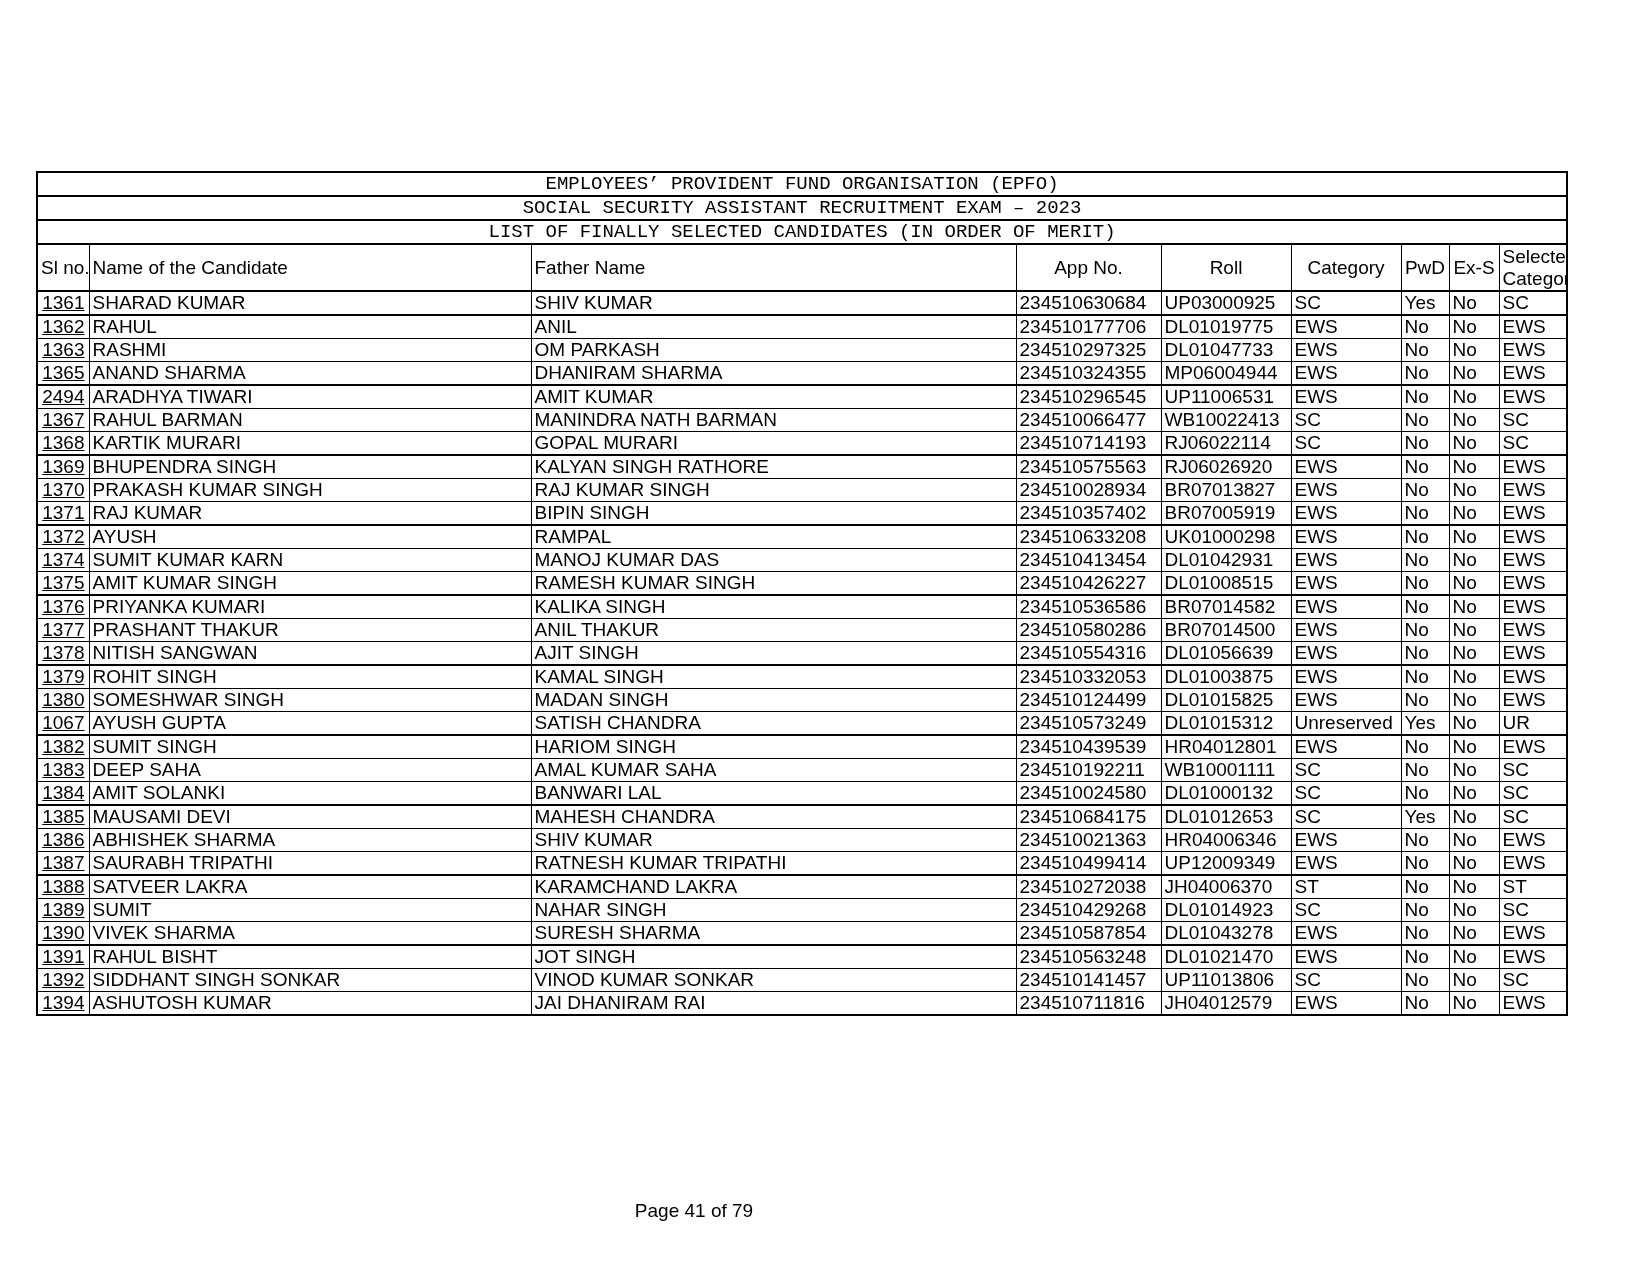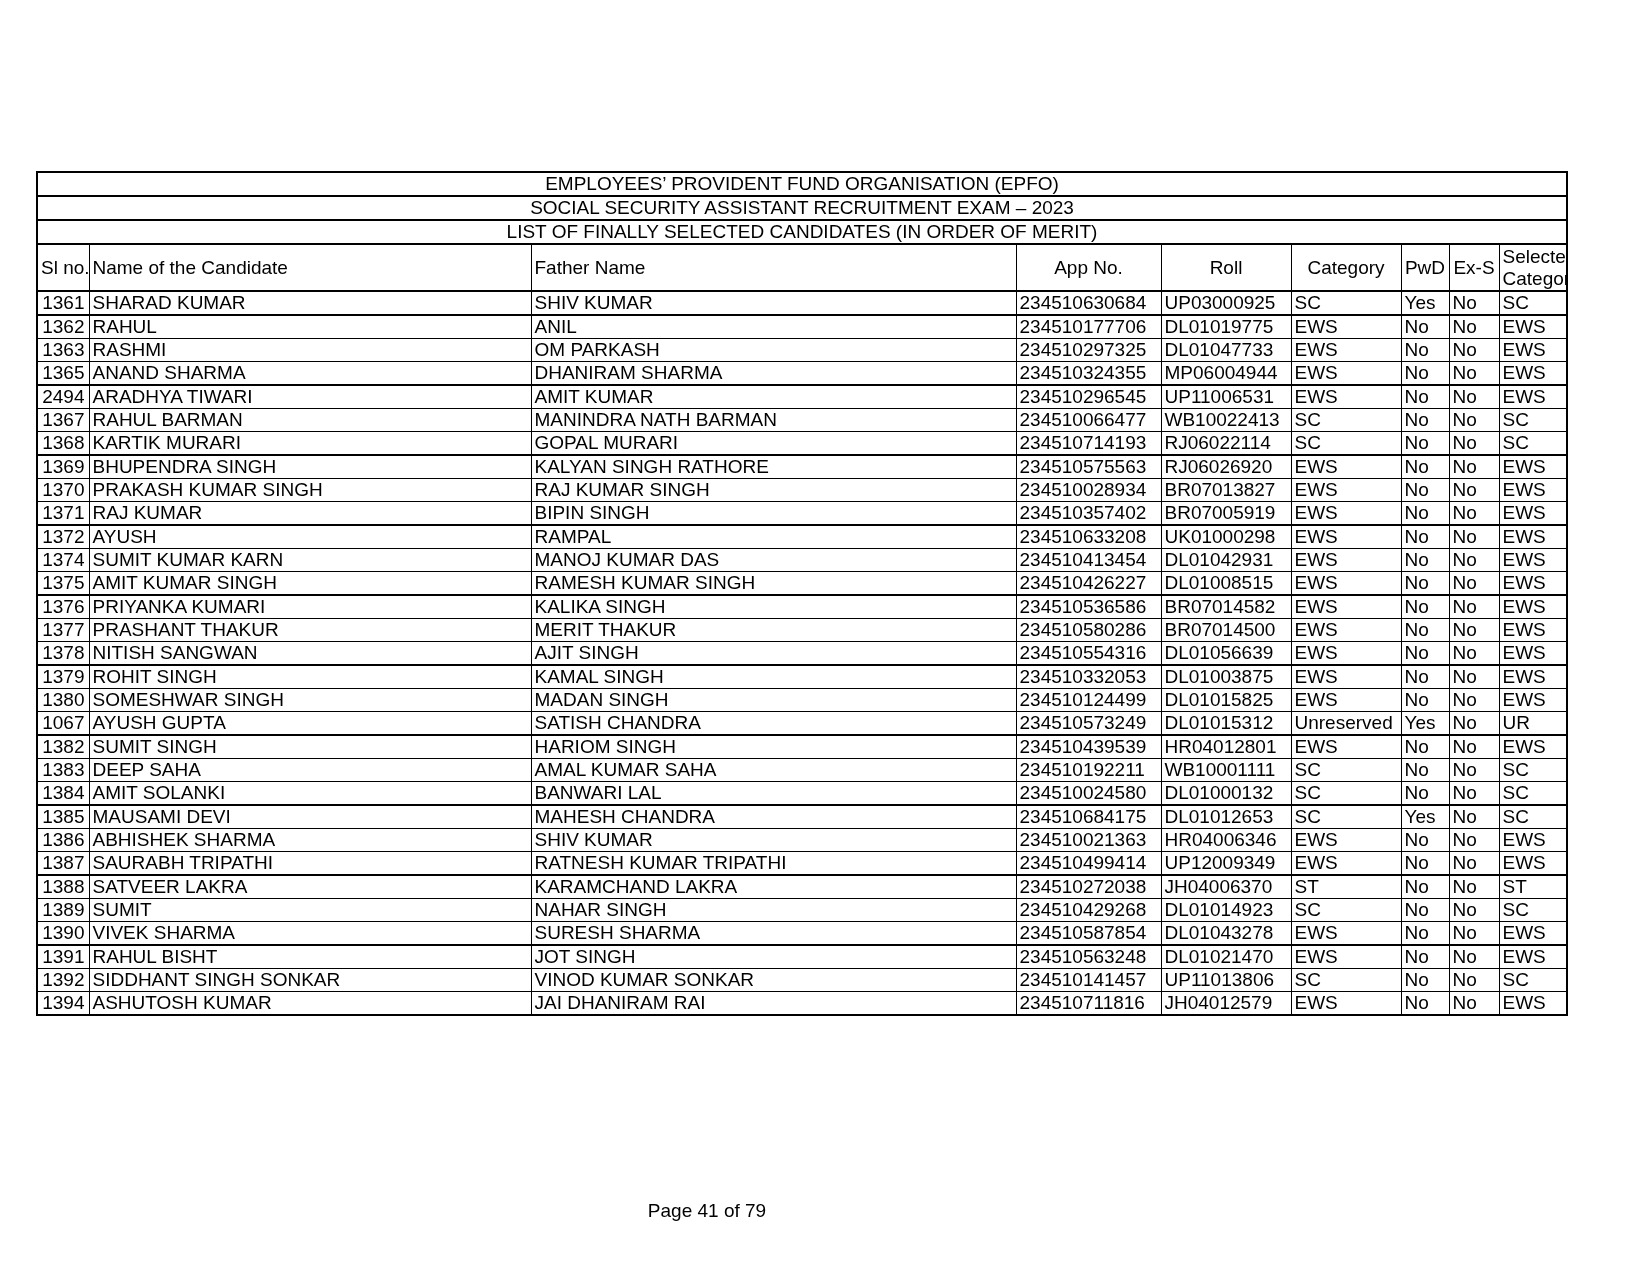--- a/index.html
+++ b/index.html
@@ -31,41 +31,41 @@
       height: 22px;
       line-height: 22px;
       white-space: nowrap;
       overflow: hidden;
       font-weight: normal;
     }
     .title-row td {
       text-align: center;
       height: 22px;
       border-bottom: 2px solid #000;
+      font-family: Liberation Mono, monospace;
     }
     .header-row th {
       height: 45px;
       line-height: 22px;
       border-bottom: 2px solid #000;
       vertical-align: middle;
     }
     .header-row th.left { text-align: left; }
     .header-row th.center { text-align: center; }
     .header-row th.sel { text-align: center; line-height: 22px; white-space: normal; }
-    td.sl { text-align: right; padding-right: 4px; }
+    td.sl { text-align: right; padding-right: 4px; text-decoration: underline; }
     td.left { text-align: left; }
     .data-row:nth-child(3n+2) td { border-top: 2px solid #000; }
     .footer {
       position: absolute;
       top: 1200px;
       left: 0;
       width: 1388px;
       text-align: center;
       font-size: 19px;
-      margin-left: 13px;
     }
     .col-sl { width: 52px; }
     .col-name { width: 442px; }
     .col-father { width: 485px; }
     .col-app { width: 145px; }
     .col-roll { width: 130px; }
     .col-cat { width: 110px; }
     .col-pwd { width: 48px; }
     .col-exs { width: 50px; }
     .col-sel { width: 68px; }
@@ -258,21 +258,21 @@
         <td class="left">234510536586</td>
         <td class="left">BR07014582</td>
         <td class="left">EWS</td>
         <td class="left">No</td>
         <td class="left">No</td>
         <td class="left">EWS</td>
       </tr>
       <tr class="data-row">
         <td class="sl">1377</td>
         <td class="left">PRASHANT THAKUR</td>
-        <td class="left">MERIT THAKUR</td>
+        <td class="left">ANIL THAKUR</td>
         <td class="left">234510580286</td>
         <td class="left">BR07014500</td>
         <td class="left">EWS</td>
         <td class="left">No</td>
         <td class="left">No</td>
         <td class="left">EWS</td>
       </tr>
       <tr class="data-row">
         <td class="sl">1378</td>
         <td class="left">NITISH SANGWAN</td>

